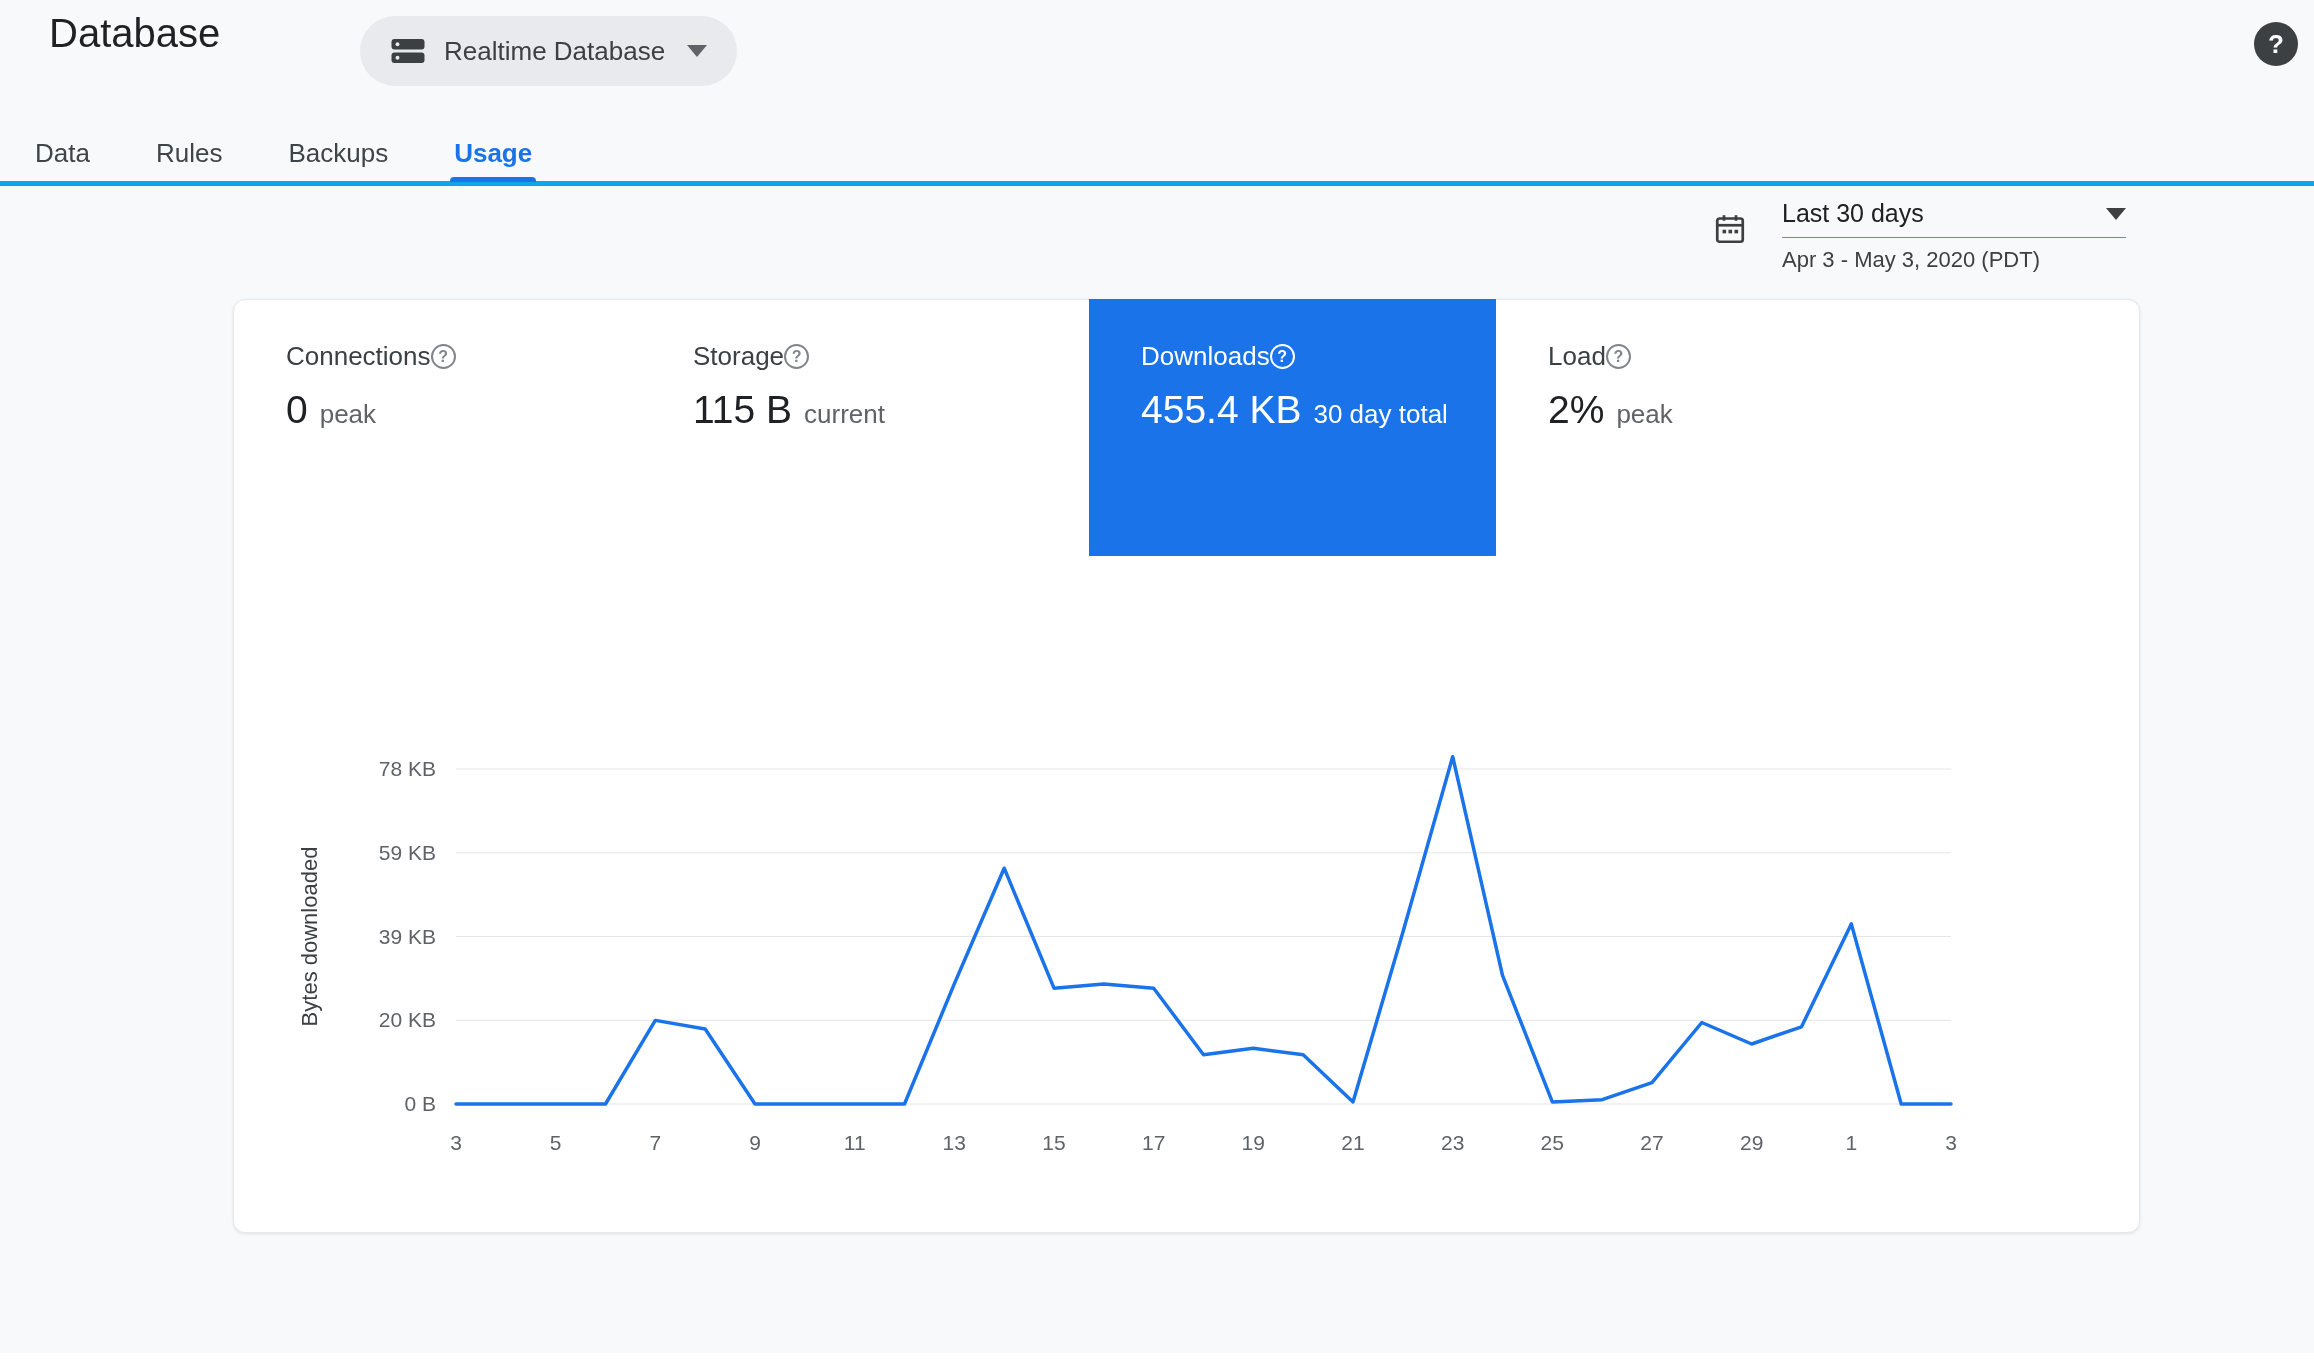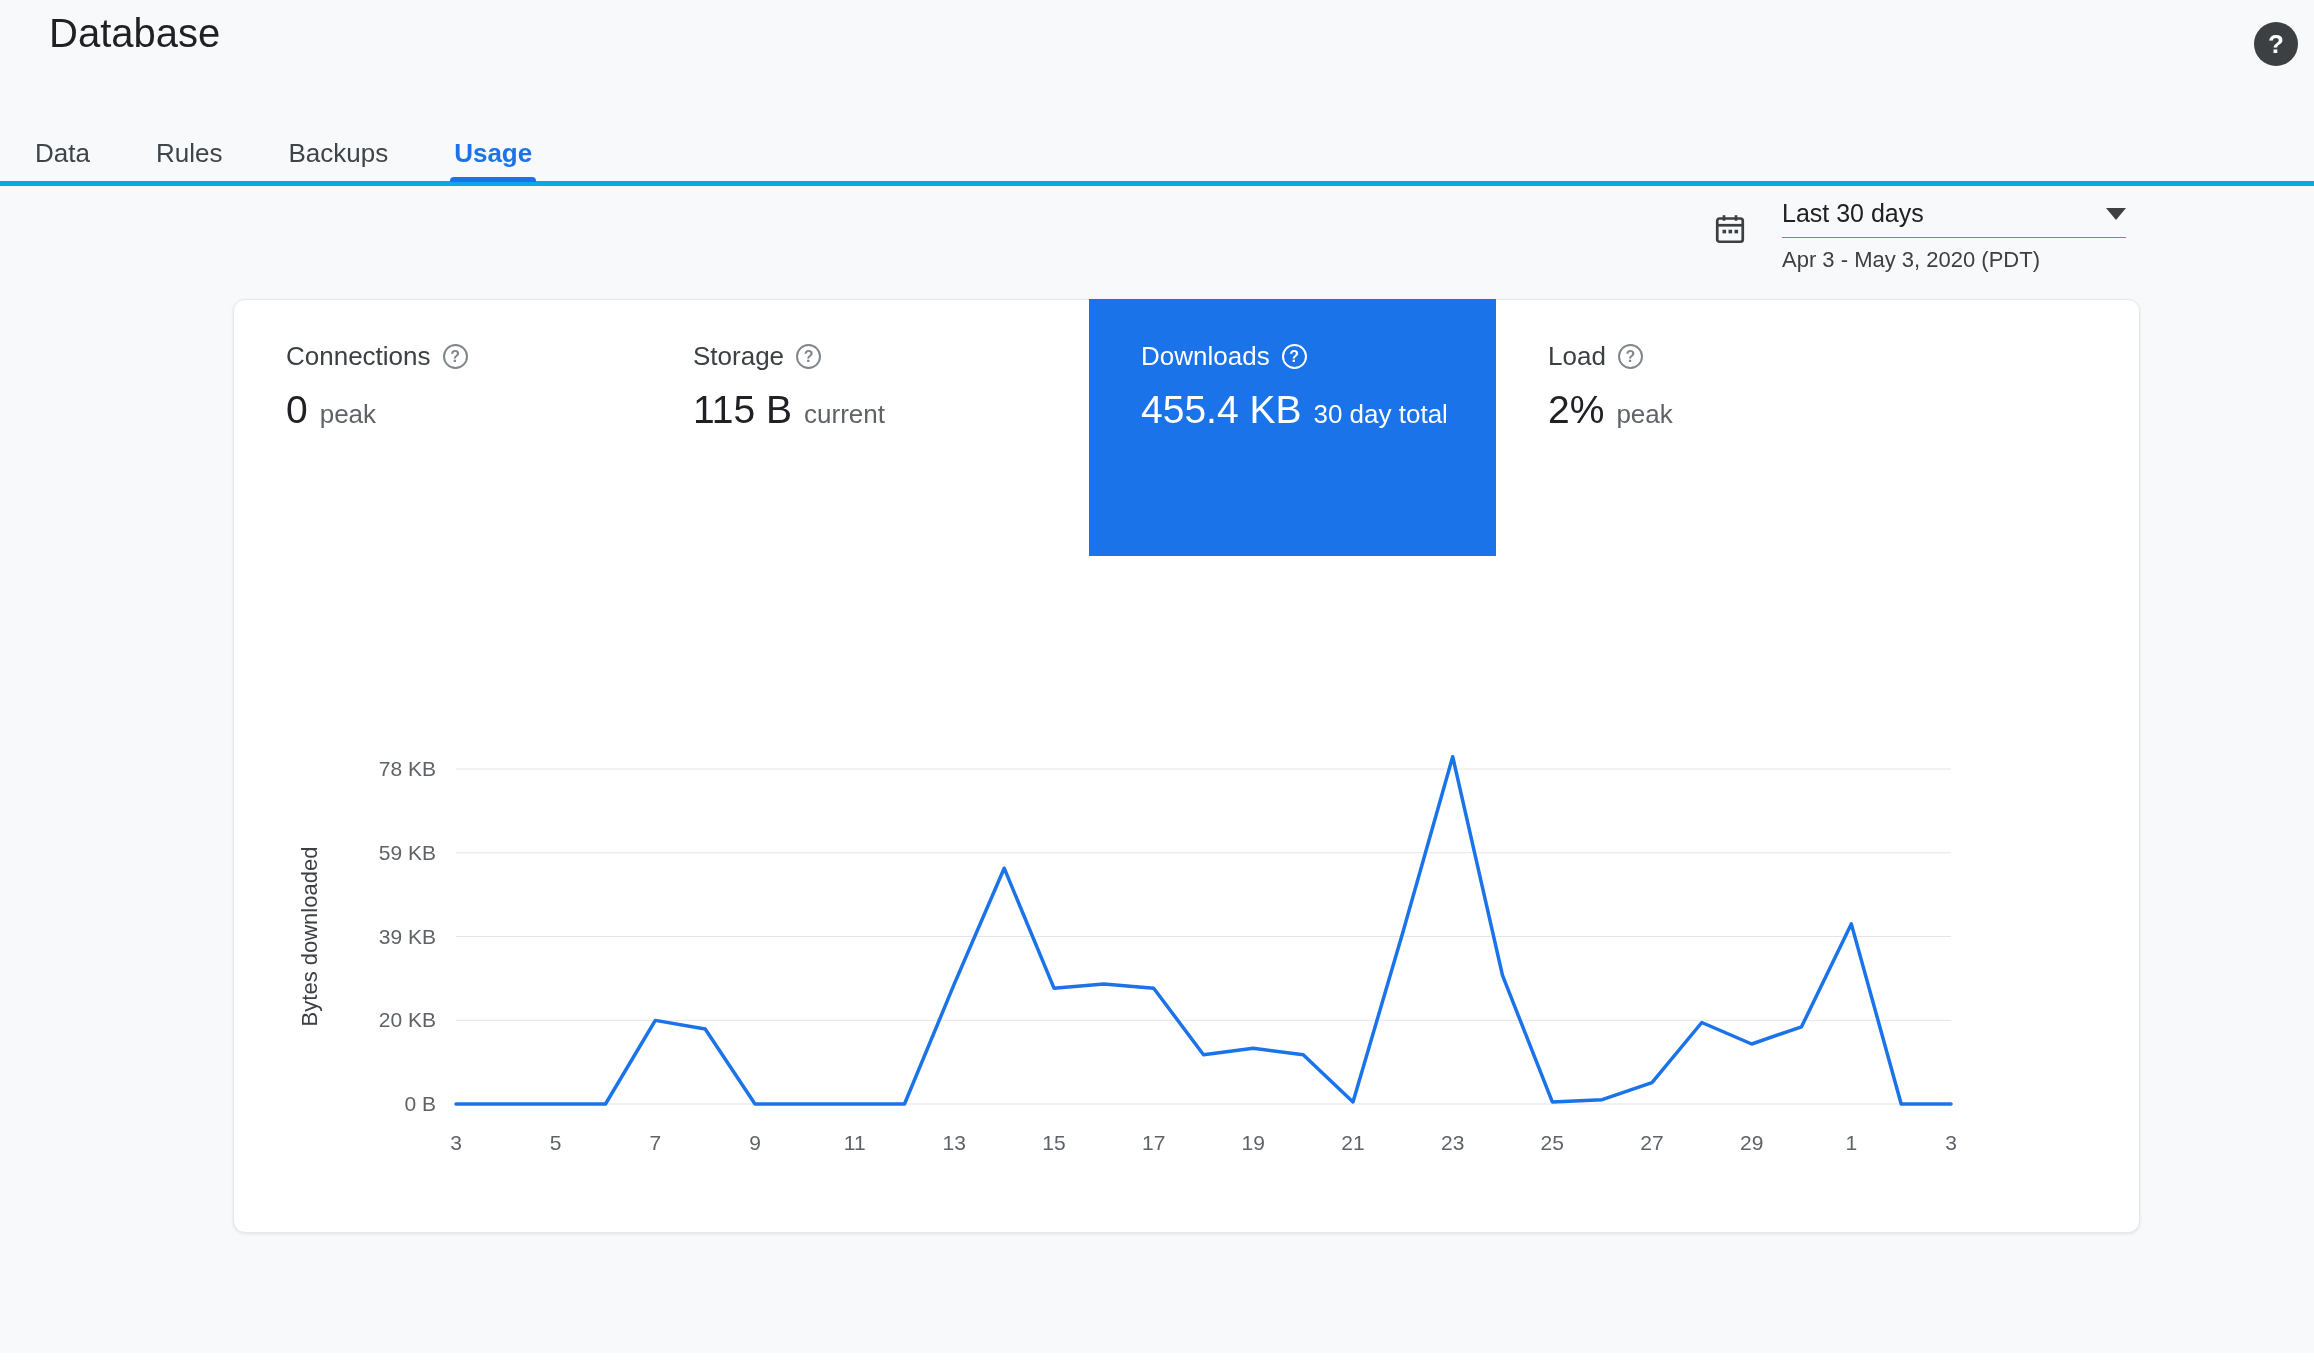--- a/index.html
+++ b/index.html
@@ -86,21 +86,21 @@
   .xtick{fill:#5f6368;font-size:21px;text-anchor:middle;}
   .yaxis-title{fill:#3c4043;font-size:22px;text-anchor:middle;}
   .series{fill:none;stroke-width:3.5;stroke-linejoin:round;stroke-linecap:round;}
 
   
   .tiles{position:absolute;left:0;top:-1px;display:flex;}
   .tile{
     width:407px;height:257px;box-sizing:border-box;
     padding:42px 0 0 52px;cursor:pointer;
   }
-  .tile-label-row{display:flex;align-items:center;gap:12px;}
+  .tile-label-row{display:flex;align-items:center;}
   .tile-label{font-size:26px;color:#3c4043;}
   .qmark{
     width:25px;height:25px;box-sizing:border-box;
     border:2px solid #80868b;border-radius:50%;
     color:#80868b;font-size:16px;font-weight:700;
     display:flex;align-items:center;justify-content:center;
     cursor:pointer;
   }
   .tile-value-row{margin-top:16px;display:flex;align-items:baseline;gap:12px;}
   .tile-value{font-size:39px;color:#202124;}
@@ -119,20 +119,30 @@
   }
   .bottom-strip{position:absolute;left:0;bottom:0;width:100%;height:13px;background:#ffffff;}
 </style>
 </head>
 <body>
 
 <div class="page">
 
   <h1 class="page-title">Database</h1>
 
+  <div class="db-pill">
+    <svg width="36" height="32" viewBox="0 0 24 20">
+      <rect x="1" y="2" width="22" height="7" rx="2" fill="#3c4043"></rect>
+      <rect x="1" y="11" width="22" height="7" rx="2" fill="#3c4043"></rect>
+      <circle cx="5" cy="5.5" r="1.3" fill="#e8eaed"></circle>
+      <circle cx="5" cy="14.5" r="1.3" fill="#e8eaed"></circle>
+    </svg>
+    <span class="db-pill-label">Realtime Database</span>
+    <span class="caret-down"></span>
+  </div>
 
   <div class="help-circle">?</div>
 
   <nav class="tabs">
     <div class="tab">
       <span>Data</span>
     </div>
     <div class="tab">
       <span>Rules</span>
     </div>

